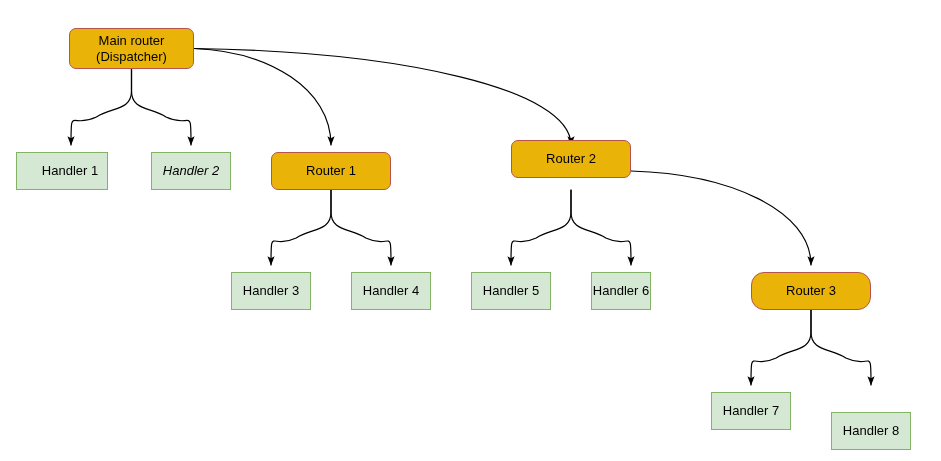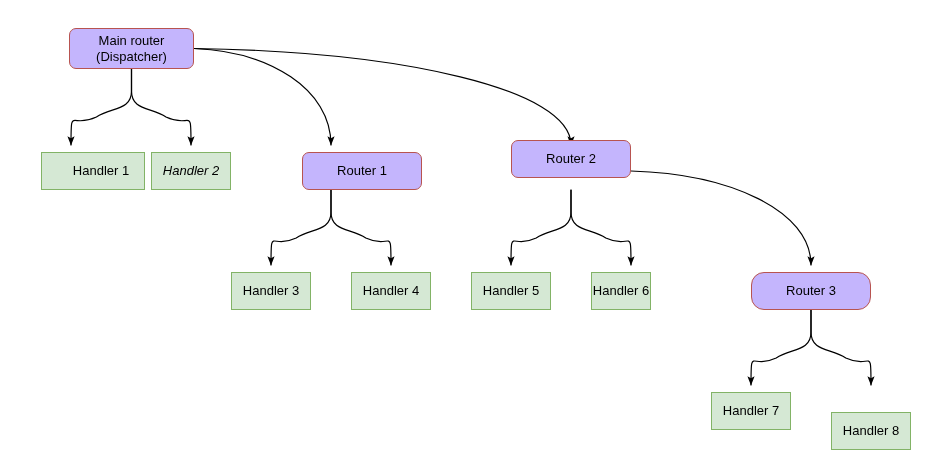--- a/index.html
+++ b/index.html
@@ -33,21 +33,21 @@
     align-items: center;
     justify-content: center;
     text-align: center;
     line-height: 1.18;
     font-size: 13px;
     color: #000000;
     white-space: pre-line;
     user-select: none;
   }
   .node-router {
-    background: #c4b5fd;
+    background: #eab308;
     border: 1px solid #b85450;
     border-radius: 7px;
   }
   .node-handler {
     background: #d5e8d4;
     border: 1px solid #82b366;
     border-radius: 0;
   }
   .node-label {
     display: block;
@@ -76,23 +76,23 @@
         <path d="M 571 190 L 571 212 C 571 232, 591.4 228, 605.8 238 C 631 250, 631 225, 631 265" marker-end="url(#arrowhead)"></path>
         <path d="M 631 171 C 730 173.82, 811 210.48, 811 265" marker-end="url(#arrowhead)"></path>
         <path d="M 811 310 L 811 332 C 811 352, 790.6 348, 776.2 358 C 751 370, 751 345, 751 385" marker-end="url(#arrowhead)"></path>
         <path d="M 811 310 L 811 332 C 811 352, 831.4 348, 845.8 358 C 871 370, 871 345, 871 385" marker-end="url(#arrowhead)"></path>
       </g>
   </svg>
 
   <div id="node-layer">
       <div class="node node-router" style="left: 69px; top: 28px; width: 125px; height: 41px;"><span class="node-label">Main router
 (Dispatcher)</span></div>
-      <div class="node node-handler" style="left: 41px; top: 152px; width: 104px; height: 38px; padding-left: 16px;"><span class="node-label">Handler 1</span></div>
+      <div class="node node-handler" style="left: 16px; top: 152px; width: 92px; height: 38px; padding-left: 16px;"><span class="node-label">Handler 1</span></div>
       <div class="node node-handler" style="left: 151px; top: 152px; width: 80px; height: 38px; font-style: italic;"><span class="node-label">Handler 2</span></div>
-      <div class="node node-router" style="left: 271px; top: 152px; width: 120px; height: 38px; margin-left: 31px;"><span class="node-label">Router 1</span></div>
+      <div class="node node-router" style="left: 271px; top: 152px; width: 120px; height: 38px;"><span class="node-label">Router 1</span></div>
       <div class="node node-router" style="left: 511px; top: 140px; width: 120px; height: 38px;"><span class="node-label">Router 2</span></div>
       <div class="node node-handler" style="left: 231px; top: 272px; width: 80px; height: 38px;"><span class="node-label">Handler 3</span></div>
       <div class="node node-handler" style="left: 351px; top: 272px; width: 80px; height: 38px;"><span class="node-label">Handler 4</span></div>
       <div class="node node-handler" style="left: 471px; top: 272px; width: 80px; height: 38px;"><span class="node-label">Handler 5</span></div>
       <div class="node node-handler" style="left: 591px; top: 272px; width: 60px; height: 38px;"><span class="node-label">Handler 6</span></div>
       <div class="node node-router" style="left: 751px; top: 272px; width: 120px; height: 38px; border-radius: 13px;"><span class="node-label">Router 3</span></div>
       <div class="node node-handler" style="left: 711px; top: 392px; width: 80px; height: 38px; text-align: center;"><span class="node-label">Handler 7</span></div>
       <div class="node node-handler" style="left: 831px; top: 412px; width: 80px; height: 38px;"><span class="node-label">Handler 8</span></div>
     </div>
 

